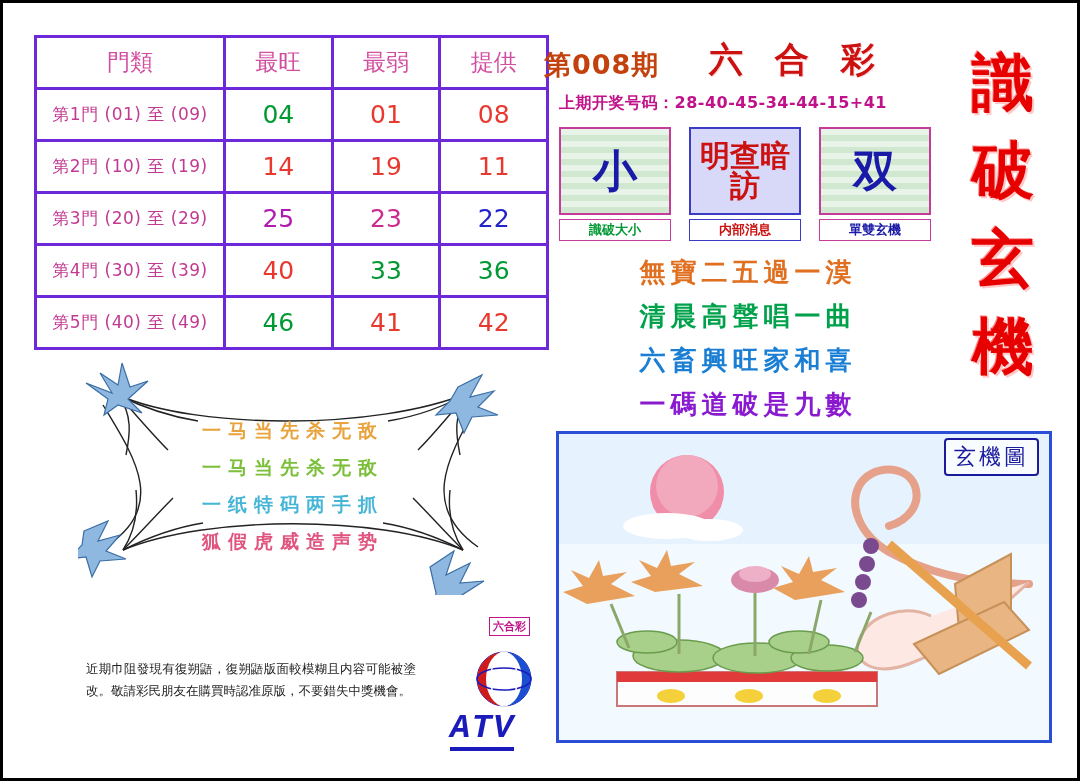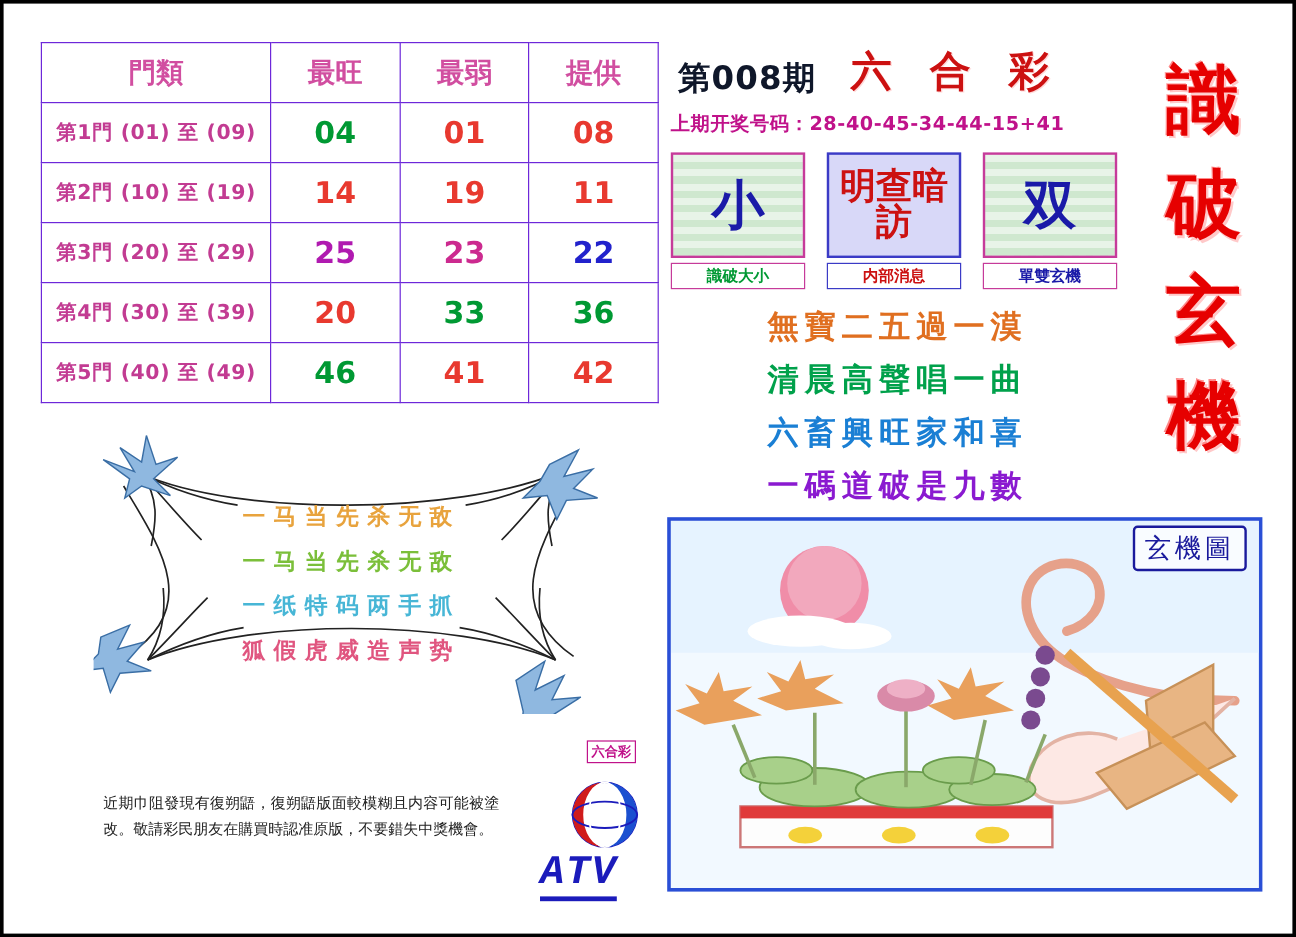--- a/index.html
+++ b/index.html
@@ -16,45 +16,45 @@
     border:3px solid #000;
     background:#fff;
   }
   
   .tbl{
     position:absolute;left:31px;top:32px;width:515px;
     border-collapse:collapse;
     background:#fff;
   }
   .tbl td,.tbl th{
-    border:1px solid #6d28d9;
+    border:3px solid #6d28d9;
     text-align:center;
     height:47px;
-    font-weight:bold;
+    font-weight:normal;
     background:#fff;
   }
   .tbl th{
     font-size:23px;color:#d14ea0;
     font-family:"DejaVu Sans","Liberation Sans",sans-serif;
   }
   .tbl td.lbl{
     font-size:17px;color:#c23b92;width:193px;
     letter-spacing:0.5px;
   }
   .tbl td.num{font-size:25px;width:107px;}
   .c-green{color:#009933;}
   .c-red{color:#e8392f;}
   .c-blue{color:#2222cc;}
   .c-purple{color:#b01ab0;}
   .c-magenta{color:#cc2a8f;}
 
   
   .issue{
-    position:absolute;left:562px;top:44px;
-    font-size:27px;font-weight:bold;color:#0f172a;
+    position:absolute;left:541px;top:44px;
+    font-size:27px;font-weight:bold;color:#c2410c;
     letter-spacing:1px;
   }
   .lotto-title{
     position:absolute;left:706px;top:34px;
     font-size:34px;font-weight:bold;
     color:#cc1111;letter-spacing:10px;
     text-shadow:1px 1px 0 #ffd9d9;
     font-family:"DejaVu Sans","Liberation Sans",sans-serif;
   }
   .lastdraw{
@@ -205,21 +205,21 @@
       <td class="num c-red">11</td>
     </tr>
     <tr>
       <td class="lbl">第3門 (20) 至 (29)</td>
       <td class="num c-purple">25</td>
       <td class="num c-magenta">23</td>
       <td class="num c-blue">22</td>
     </tr>
     <tr>
       <td class="lbl">第4門 (30) 至 (39)</td>
-      <td class="num c-red">20</td>
+      <td class="num c-red">40</td>
       <td class="num c-green">33</td>
       <td class="num c-green">36</td>
     </tr>
     <tr>
       <td class="lbl">第5門 (40) 至 (49)</td>
       <td class="num c-green">46</td>
       <td class="num c-red">41</td>
       <td class="num c-red">42</td>
     </tr>
   </tbody>

